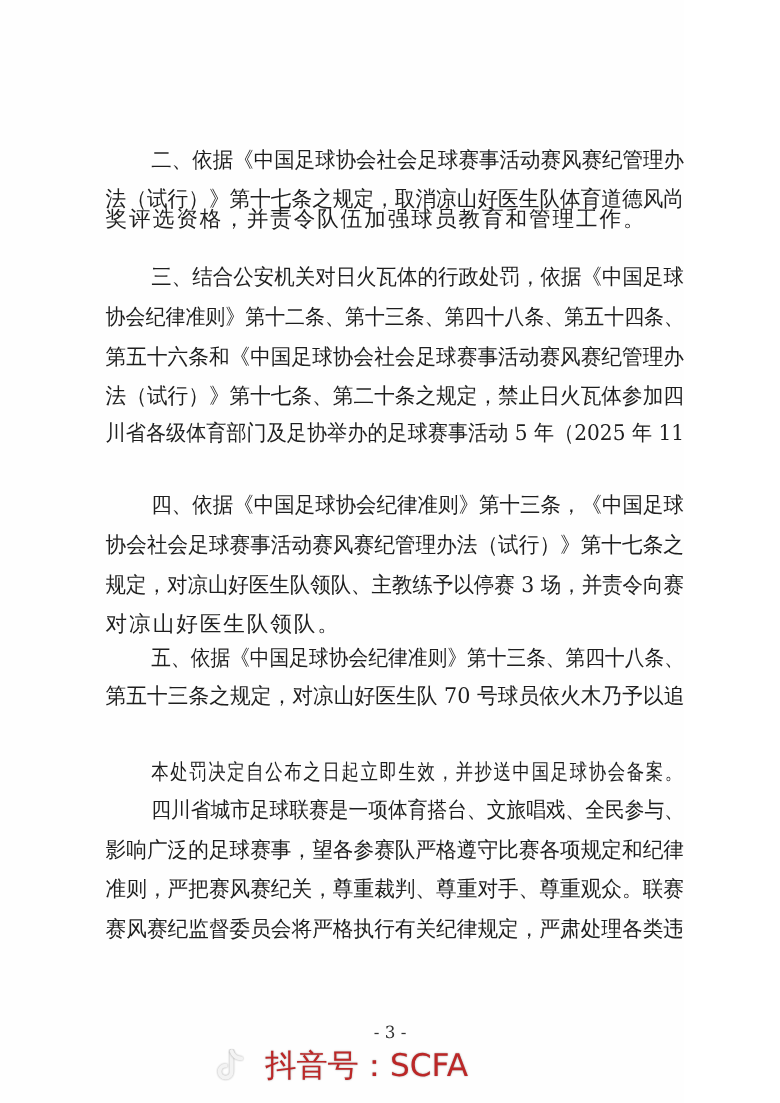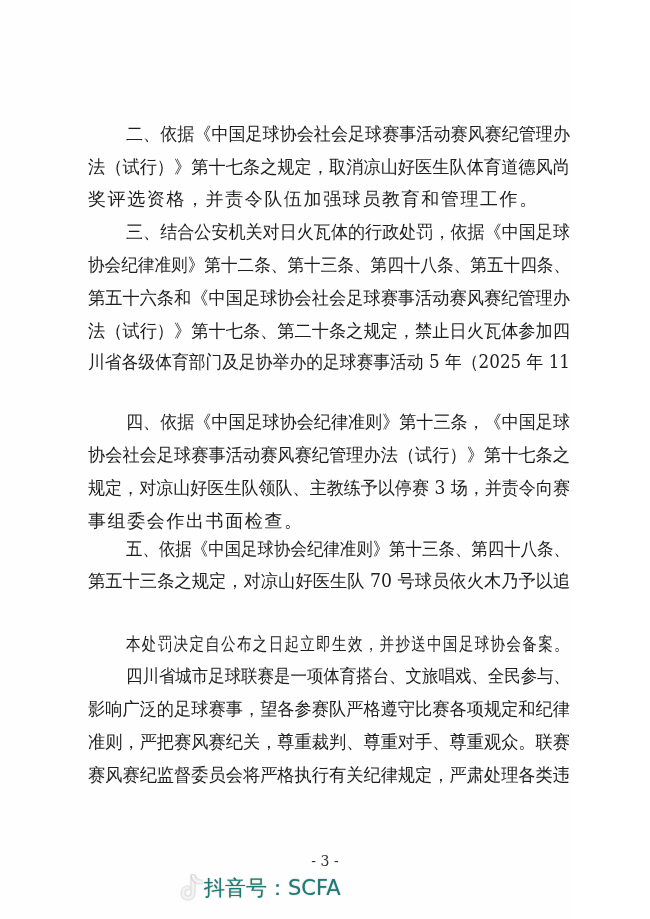--- a/index.html
+++ b/index.html
@@ -53,51 +53,51 @@
     line-height: 22px;
     color: #333;
   }
   .watermark {
     position: absolute;
     left: 180px;
     top: 872px;
     height: 32px;
     display: flex;
     align-items: center;
-    gap: 0;
-    color: #0f766e;
+    gap: 17px;
+    color: #b91c1c;
     font-family: "DejaVu Sans", "Liberation Sans", sans-serif;
-    font-size: 21px;
+    font-size: 26px;
     text-shadow: 0 0 2px rgba(0,0,0,0.25), 0 0 1px rgba(0,0,0,0.2);
     opacity: 0.95;
   }
   .watermark .tiktok {
     width: 24px; height: 28px;
     display: inline-block;
   }
 </style>
 </head>
 <body>
 
 <div class="page">
 
   <div class="line indent" style="top: 121px; transform: scaleX(0.948718); width: 468px;">二、依据《中国足球协会社会足球赛事活动赛风赛纪管理办</div>
   <div class="line" style="top: 154px; transform: scaleX(0.956349); width: 504px;">法（试行）》第十七条之规定，取消凉山好医生队体育道德风尚</div>
-  <div class="line last" style="top:186px">奖评选资格，并责令队伍加强球员教育和管理工作。</div>
+  <div class="line last" style="top:170px">奖评选资格，并责令队伍加强球员教育和管理工作。</div>
 
   <div class="line indent" style="top: 219px; transform: scaleX(0.948718); width: 468px;">三、结合公安机关对日火瓦体的行政处罚，依据《中国足球</div>
   <div class="line" style="top: 252px; transform: scaleX(0.923372); width: 522px;">协会纪律准则》第十二条、第十三条、第四十八条、第五十四条、</div>
   <div class="line" style="top: 285px; transform: scaleX(0.956349); width: 504px;">第五十六条和《中国足球协会社会足球赛事活动赛风赛纪管理办</div>
   <div class="line" style="top: 318px; transform: scaleX(0.956349); width: 504px;">法（试行）》第十七条、第二十条之规定，禁止日火瓦体参加四</div>
   <div class="line" style="top: 349px; transform: scaleX(0.932302); width: 517px;">川省各级体育部门及足协举办的足球赛事活动 5 年（2025 年 11</div>
 
   <div class="line indent" style="top: 409px; transform: scaleX(0.948718); width: 468px;">四、依据《中国足球协会纪律准则》第十三条，《中国足球</div>
   <div class="line" style="top: 442px; transform: scaleX(0.956349); width: 504px;">协会社会足球赛事活动赛风赛纪管理办法（试行）》第十七条之</div>
   <div class="line" style="top: 475px; transform: scaleX(0.946955); width: 509px;">规定，对凉山好医生队领队、主教练予以停赛 3 场，并责令向赛</div>
-  <div class="line last" style="top:508px">事组委会作出书面检查。</div>
+  <div class="line last" style="top:508px">对凉山好医生队领队。</div>
 
   <div class="line indent" style="top: 536px; transform: scaleX(0.91358); width: 486px;">五、依据《中国足球协会纪律准则》第十三条、第四十八条、</div>
   <div class="line" style="top: 568px; transform: scaleX(0.960159); width: 502px;">第五十三条之规定，对凉山好医生队 70 号球员依火木乃予以追</div>
 
   <div class="line indent last" style="top: 631px; transform: scaleX(0.808743); width: 549px;">本处罚决定自公布之日起立即生效，并抄送中国足球协会备案。</div>
 
   <div class="line indent" style="top: 663px; transform: scaleX(0.91358); width: 486px;">四川省城市足球联赛是一项体育搭台、文旅唱戏、全民参与、</div>
   <div class="line" style="top: 696px; transform: scaleX(0.956349); width: 504px;">影响广泛的足球赛事，望各参赛队严格遵守比赛各项规定和纪律</div>
   <div class="line" style="top: 729px; transform: scaleX(0.956349); width: 504px;">准则，严把赛风赛纪关，尊重裁判、尊重对手、尊重观众。联赛</div>
   <div class="line" style="top: 762px; transform: scaleX(0.956349); width: 504px;">赛风赛纪监督委员会将严格执行有关纪律规定，严肃处理各类违</div>

